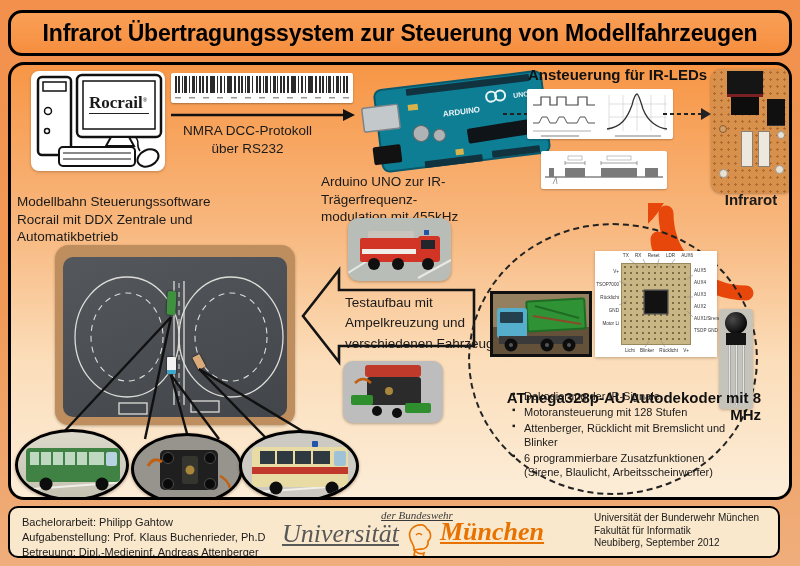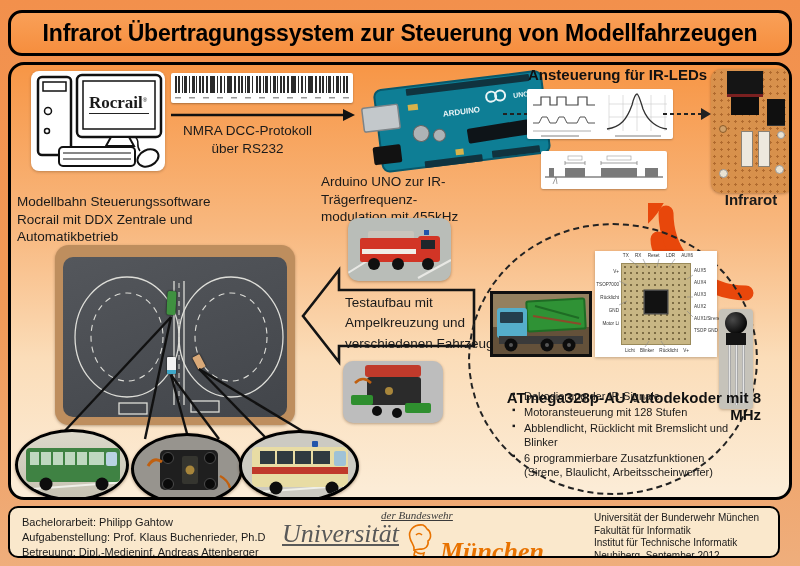--- a/index.html
+++ b/index.html
@@ -316,21 +316,21 @@
       <div class="abs" style="left:7px;top:24px;width:20px;height:12px;background:#141414;"></div>
       <div class="abs" style="left:9px;top:36px;width:2.5px;height:58px;background:linear-gradient(90deg,#9a9a9a,#e5e5e5,#8a8a8a);"></div>
       <div class="abs" style="left:16px;top:36px;width:2.5px;height:60px;background:linear-gradient(90deg,#9a9a9a,#e5e5e5,#8a8a8a);"></div>
       <div class="abs" style="left:23px;top:36px;width:2.5px;height:58px;background:linear-gradient(90deg,#9a9a9a,#e5e5e5,#8a8a8a);"></div>
     </div>
 
     <div class="abs" style="left:470px;top:295px;width:280px;text-align:right;font-size:15px;font-weight:bold;color:#111;margin-top:29px;">ATmega328p-AU Autodekoder mit 8 MHz</div>
     <ul class="abs bullets" style="left:494px;top:317px;">
       <li>Dekodierung der IR-Signale</li>
       <li>Motoransteuerung mit 128 Stufen</li>
-      <li>Abblendlicht, Rücklicht mit Bremslicht und Blinker</li>
+      <li>Attenberger, Rücklicht mit Bremslicht und Blinker</li>
       <li>6 programmierbare Zusatzfunktionen (Sirene, Blaulicht, Arbeitsscheinwerfer)</li>
     </ul>
 
     <div class="abs oval" style="left:4px;top:364px;width:114px;height:72px;background:linear-gradient(180deg,#DCD8CA,#C6C2B2);">
       <svg width="108" height="66" viewBox="0 0 108 66">
         <line x1="0" y1="58" x2="108" y2="50" stroke="#efefe8" stroke-width="2"></line>
         <rect x="8" y="16" width="94" height="34" rx="4" fill="#3F8243"></rect>
         <rect x="12" y="20" width="74" height="13" fill="#BFD8C0"></rect>
         <g stroke="#3F8243" stroke-width="2">
           <line x1="22" y1="20" x2="22" y2="33"></line>
@@ -386,24 +386,23 @@
     <div>
       <div class="abs logo-serif" style="left:347px;top:1px;width:120px;text-align:center;font-size:11px;color:#3A3A3A;">der Bundeswehr</div>
       <div class="abs logo-serif" style="left:272px;top:11px;font-size:26px;color:#595959;">Universität</div>
       <svg class="abs" style="left:394px;top:14px;" width="30" height="36" viewBox="0 0 30 36">
         <g fill="none" stroke="#E87200" stroke-width="1.6">
           <path d="M19,3 C9,2 4,9 6,16 C7,21 11,23 10,28 L16,27 C21,28 25,24 24,19 C28,16 27,9 23,7 C22,5 21,4 19,3 Z"></path>
           <path d="M12,13 q3,-3 6,0"></path>
           <path d="M11,29 q4,4 9,2 l-1,4 q-5,1 -9,-2 Z"></path>
         </g>
       </svg>
-      <div class="abs logo-serif" style="left:430px;top:29px;font-size:26px;font-weight:bold;color:#E87200;">München</div>
+      <div class="abs logo-serif" style="left:430px;top:9px;font-size:26px;font-weight:bold;color:#E87200;">München</div>
     </div>
 
     <div class="abs" style="left:584px;top:4px;width:195px;">
       <div class="footer-line-r">Universität der Bunderwehr München</div>
       <div class="footer-line-r">Fakultät für Informatik</div>
-      <div class="footer-line-r">Institut für Technische Informatik</div>
       <div class="footer-line-r">Neubiberg, September 2012</div>
     </div>
   </div>
 
 </div>
 
 </body></html>

